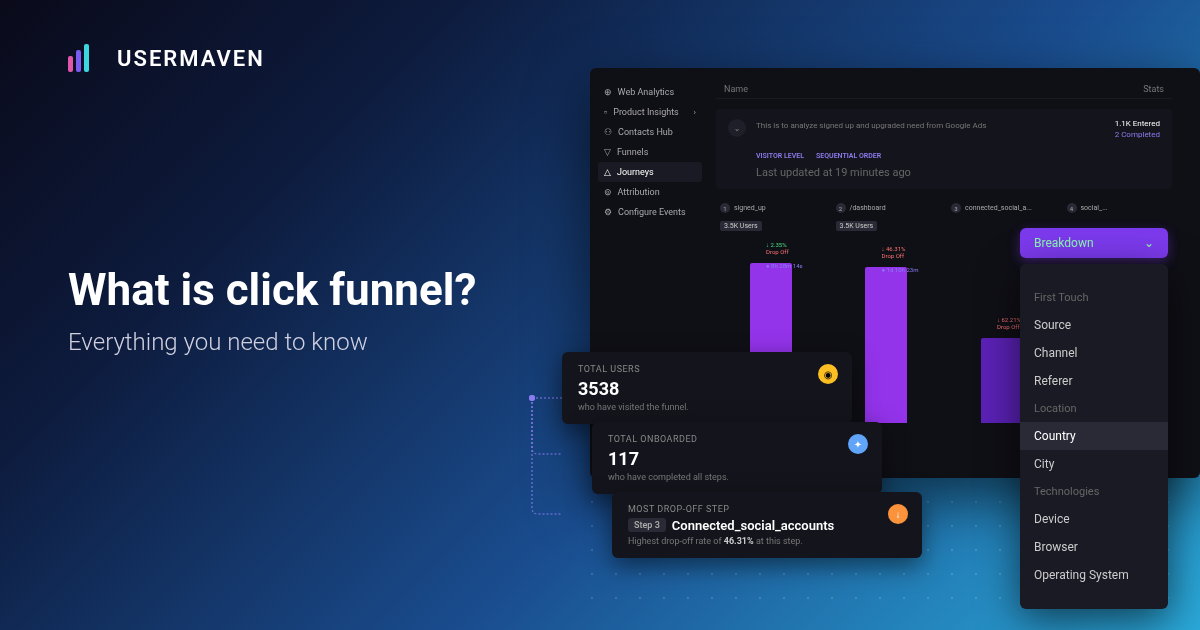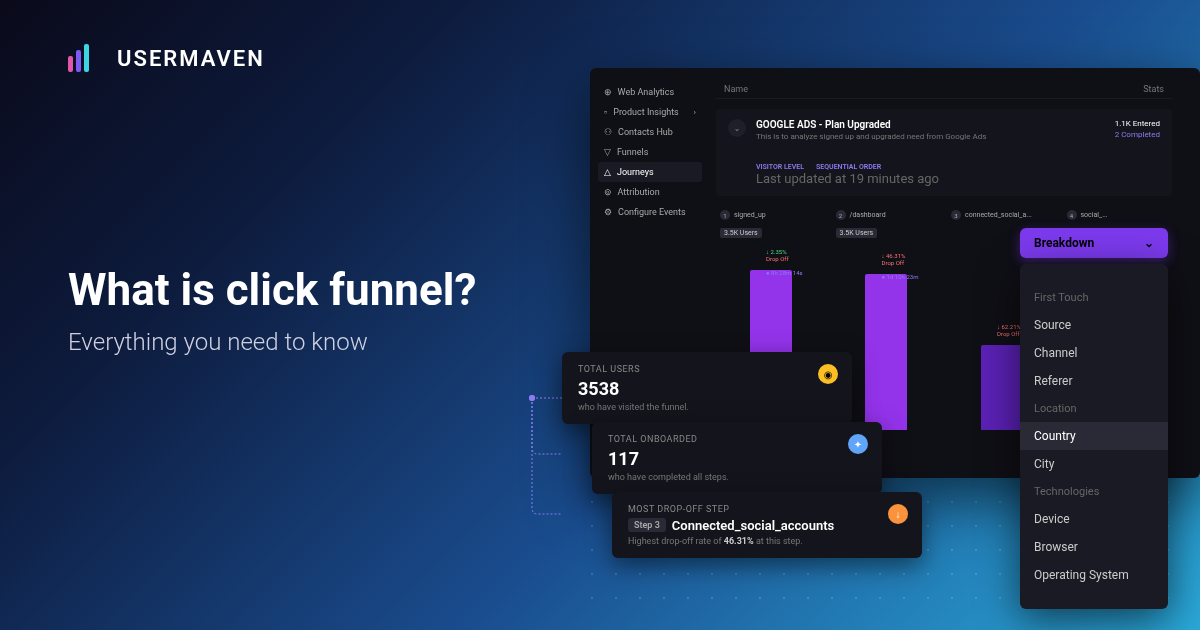--- a/index.html
+++ b/index.html
@@ -21,38 +21,38 @@
 .sidebar-item .chev{margin-left:auto;font-size:8px}
 .main{flex:1;padding:4px 28px 0 6px;position:relative}
 .thead{display:flex;justify-content:space-between;color:#777;font-size:9px;padding:4px 8px;border-bottom:1px solid #1a1a24}
 .funnel-card{background:#14141c;border-radius:4px;padding:10px 12px;margin-top:10px;display:flex;gap:10px;align-items:flex-start}
 .fc-chev{width:18px;height:18px;border-radius:50%;background:#1f1f2a;display:flex;align-items:center;justify-content:center;font-size:8px;color:#888;flex-shrink:0}
 .fc-body{flex:1}
 .fc-title{font-size:10px;font-weight:600;color:#fff}
 .fc-desc{font-size:8px;color:#777;margin-top:2px}
 .fc-tags{display:flex;gap:12px;margin-top:22px}
 .fc-tag{font-size:7px;color:#8b7cf0;font-weight:600}
-.fc-time{font-size:13px;color:#666;}
+.fc-time{font-size:11px;color:#666;margin-top:6px}
 .fc-stats{text-align:right;font-size:8px}
 .fc-stats .e{color:#fff}
 .fc-stats .c{color:#8b7cf0;margin-top:2px}
 .chart{margin-top:14px;height:220px;display:flex;gap:14px;align-items:flex-end;padding:0 4px}
 .bar-col{flex:1;display:flex;flex-direction:column;align-items:center;gap:4px;position:relative;height:100%}
 .bar-head{position:absolute;top:0;left:0;right:0;display:flex;gap:4px;align-items:center;font-size:7px;color:#aaa}
 .bar-head .num{width:10px;height:10px;border-radius:50%;background:#2a2a36;display:flex;align-items:center;justify-content:center;font-size:6px}
 .bar-users{font-size:7px;background:#2a2a36;color:#ccc;padding:1px 4px;border-radius:2px;position:absolute;top:18px;left:0}
 .bar{width:42px;background:#9333ea;border-radius:2px 2px 0 0;margin-top:auto}
 .bar.dark{background:#5b21b6}
 .bar-meta{font-size:6px;color:#888;text-align:left;width:100%;padding-left:46px}
 .bar-meta .g{color:#4ade80}
 .bar-meta .r{color:#f87171}
 .bar-meta .t{color:#8b7cf0;display:flex;align-items:center;gap:2px}
 .bar-foot{font-size:6px;background:#2a2a36;padding:1px 3px;border-radius:2px;margin-top:2px}
 .breakdown{position:absolute;top:228px;right:32px;width:148px;z-index:5}
-.bd-btn{background:#7c3aed;color:#000000;padding:8px 14px;border-radius:6px;font-size:12px;font-weight:700;display:flex;align-items:center;justify-content:space-between;cursor:pointer;box-shadow:0 4px 12px rgba(124,58,237,.4)}
+.bd-btn{background:#7c3aed;color:#86efac;padding:8px 14px;border-radius:6px;font-size:12px;font-weight:400;display:flex;align-items:center;justify-content:space-between;cursor:pointer;box-shadow:0 4px 12px rgba(124,58,237,.4)}
 .bd-menu{background:#1a1a24;border-radius:6px;margin-top:6px;box-shadow:0 10px 40px rgba(0,0,0,.6);padding:20px 0}
 .bd-item{padding:7px 14px;font-size:12px;color:#ccc;cursor:pointer}
 .bd-item.hdr{color:#666;font-size:11px;cursor:default}
 .bd-item.hl{background:#2a2a36;color:#fff}
 .cards{position:absolute;top:352px;left:562px;z-index:3}
 .stat-card{background:#14141c;border-radius:6px;padding:12px 16px;width:290px;box-shadow:0 8px 24px rgba(0,0,0,.5);position:relative;margin-bottom:-2px}
 .stat-card.c2{margin-left:30px}
 .stat-card.c3{margin-left:50px;width:310px}
 .sc-label{font-size:9px;color:#888;letter-spacing:.5px}
 .sc-val{font-size:18px;font-weight:700;color:#fff;margin-top:4px}
@@ -120,21 +120,20 @@
       </div>
     </div>
   <div class="main">
     <div class="thead">
       <span>Name</span>
       <span>Stats</span>
     </div>
     <div class="funnel-card">
       <div class="fc-chev">⌄</div>
       <div class="fc-body">
-        <div class="fc-title">GOOGLE ADS - Plan Upgraded</div>
         <div class="fc-desc">This is to analyze signed up and upgraded need from Google Ads</div>
         <div class="fc-tags">
           <span class="fc-tag">VISITOR LEVEL</span>
           <span class="fc-tag">SEQUENTIAL ORDER</span>
         </div>
         <div class="fc-time">Last updated at 19 minutes ago</div>
       </div>
       <div class="fc-stats">
         <div class="e">1.1K Entered</div>
         <div class="c">2 Completed</div>

